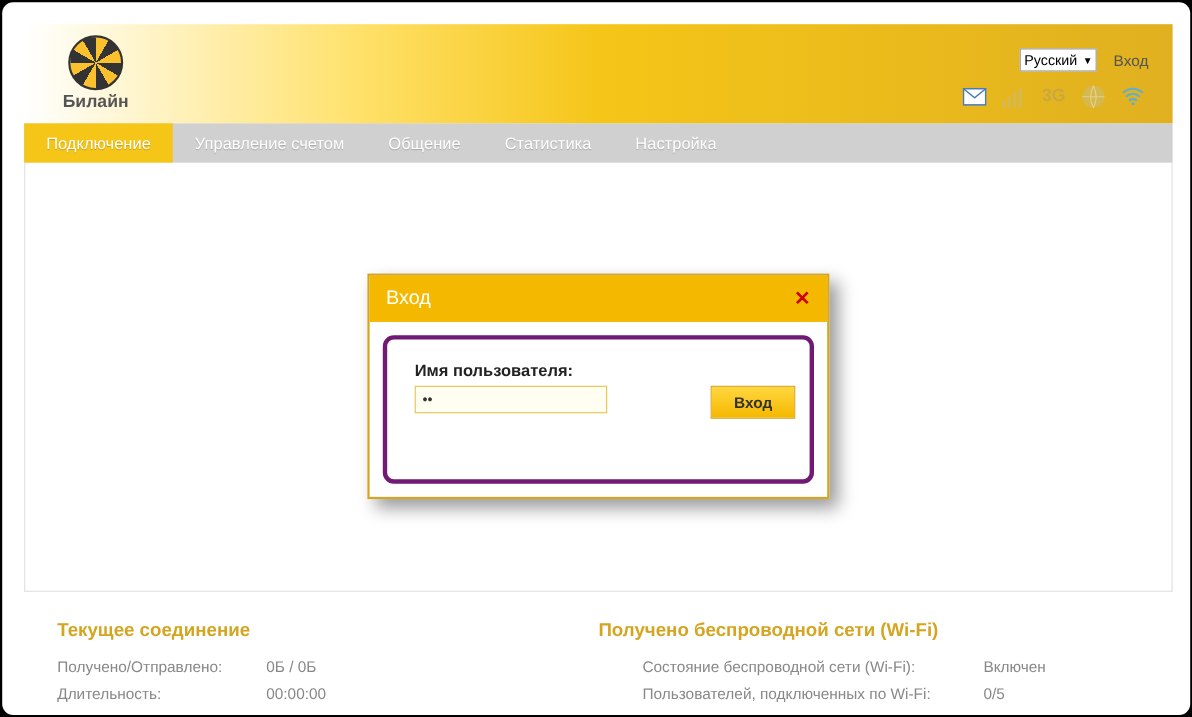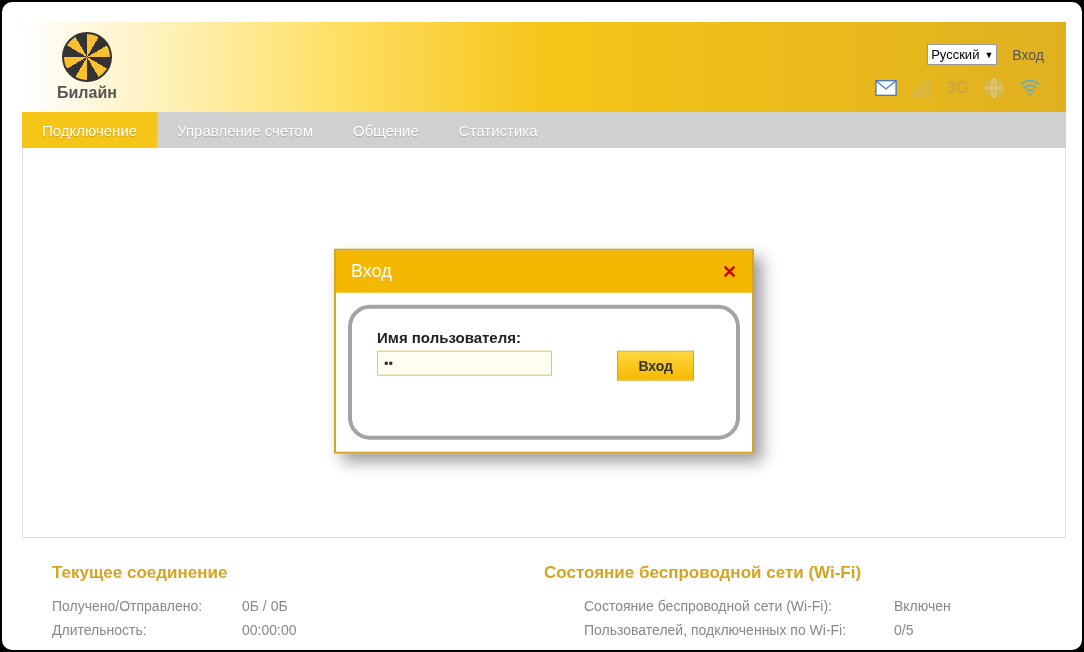--- a/index.html
+++ b/index.html
@@ -149,23 +149,23 @@
     .dialog-close {
       color: #c00;
       font-size: 18px;
       font-weight: bold;
       cursor: pointer;
     }
     .dialog-body {
       padding: 12px;
     }
     .dialog-inner {
-      border: 4px solid #a3a3a3;
-      border-radius: 22px;
-      padding: 20px 42px 15px 25px;
+      border: 4px solid #701a75;
+      border-radius: 10px;
+      padding: 20px 13px 15px 25px;
       position: relative;
     }
     .field-label {
       font-weight: bold;
       color: #222;
       font-size: 15px;
       margin-bottom: 5px;
     }
     .field-input {
       width: 175px;
@@ -276,20 +276,21 @@
               </svg>
           </span>
         </div>
       </div>
 
       <div class="nav">
         <div class="nav-item active">Подключение</div>
         <div class="nav-item">Управление счетом</div>
         <div class="nav-item">Общение</div>
         <div class="nav-item">Статистика</div>
+        <div class="nav-item">Настройка</div>
       </div>
 
       <div class="main">
         <div class="dialog">
           <div class="dialog-header">
             <span class="dialog-title">Вход</span>
             <span class="dialog-close">✕</span>
           </div>
           <div class="dialog-body">
             <div class="dialog-inner">
@@ -307,21 +308,21 @@
           <div class="bottom-row">
             <span class="bottom-label">Получено/Отправлено:</span>
             <span class="bottom-value">0Б / 0Б</span>
           </div>
           <div class="bottom-row">
             <span class="bottom-label">Длительность:</span>
             <span class="bottom-value">00:00:00</span>
           </div>
         </div>
         <div class="bottom-col">
-          <div class="bottom-title">Состояние беспроводной сети (Wi-Fi)</div>
+          <div class="bottom-title">Получено беспроводной сети (Wi-Fi)</div>
           <div class="bottom-row">
             <span class="bottom-label wide">Состояние беспроводной сети (Wi-Fi):</span>
             <span class="bottom-value">Включен</span>
           </div>
           <div class="bottom-row">
             <span class="bottom-label wide">Пользователей, подключенных по Wi-Fi:</span>
             <span class="bottom-value">0/5</span>
           </div>
         </div>
       </div>

